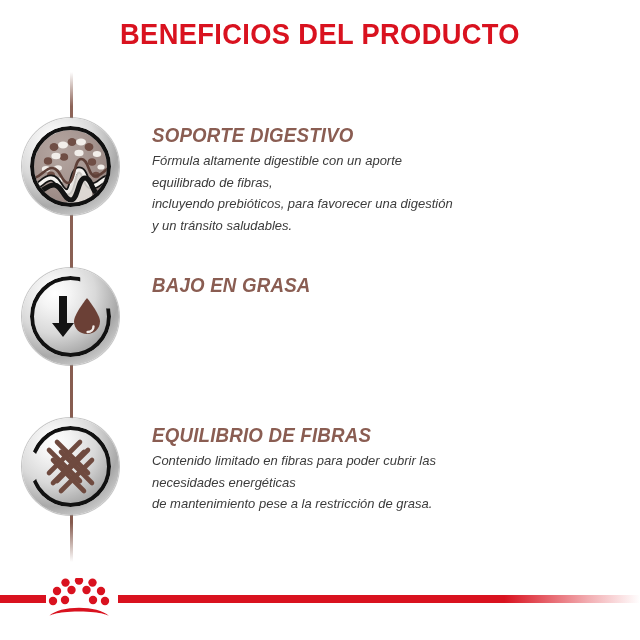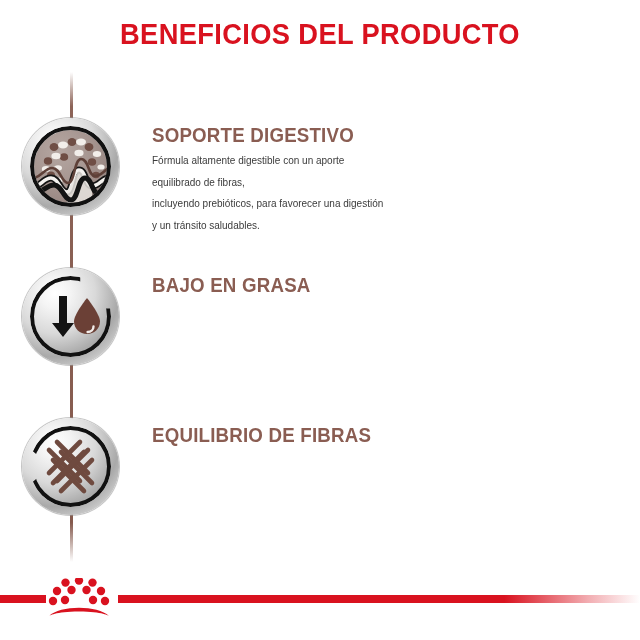--- a/index.html
+++ b/index.html
@@ -86,35 +86,35 @@
   
   .ring-gap3 {
     position:absolute; left:0; top:0; width:81px; height:81px;
     border-radius:50%;
     border:4px solid #111;
     clip-path:polygon(0 0, 100% 0, 100% 100%, 0 100%, 0 72%, 14% 60%, 14% 40%, 0 28%);
   }
 
   .text-col {
     position:absolute;
-    left:152px; top:6px; width:480px;
+    left:152px; top:6px; width:480px;font-style:italic;
   }
   .b-title {
     color:#8a5d52;
     font-weight:bold;
     font-size:19.5px;
     letter-spacing:0.2px;
     transform:scaleX(0.96);
     transform-origin:left center;
     margin-bottom:3px;
     white-space:nowrap;
   }
   .b-body {
     color:#3b3b3b;
-    font-size:10px;
+    font-size:13px;
     line-height:21.5px;
     white-space:pre-line;
   }
 
   
   .footer { position:absolute; left:0; bottom:0; width:640px; height:86px; }
   .bar-left {
     position:absolute; left:0; top:41px;
     width:46px; height:8px;
     background:#d9121f;
@@ -207,20 +207,23 @@
           <line x1="50" y1="16" x2="19" y2="47"></line>
           <line x1="62" y1="34" x2="31" y2="65"></line>
           <line x1="54" y1="26" x2="23" y2="57"></line>
         </g>
       </svg>
       <div class="ring-gap3"></div>
     </div>
   </div>
   <div class="text-col">
     <div class="b-title">EQUILIBRIO DE FIBRAS</div>
+    <div class="b-body">Contenido limitado en fibras para poder cubrir las
+necesidades energéticas
+de mantenimiento pese a la restricción de grasa.</div>
   </div>
 </div>
 
 <div class="footer">
   <div class="bar-left"></div>
   <div class="bar-right"></div>
   <svg class="crown" viewBox="0 0 70 44">
     <g fill="#d9121f">
       <circle cx="21.5" cy="4.6" r="4.2"></circle>
       <circle cx="35" cy="2.6" r="4.2"></circle>

